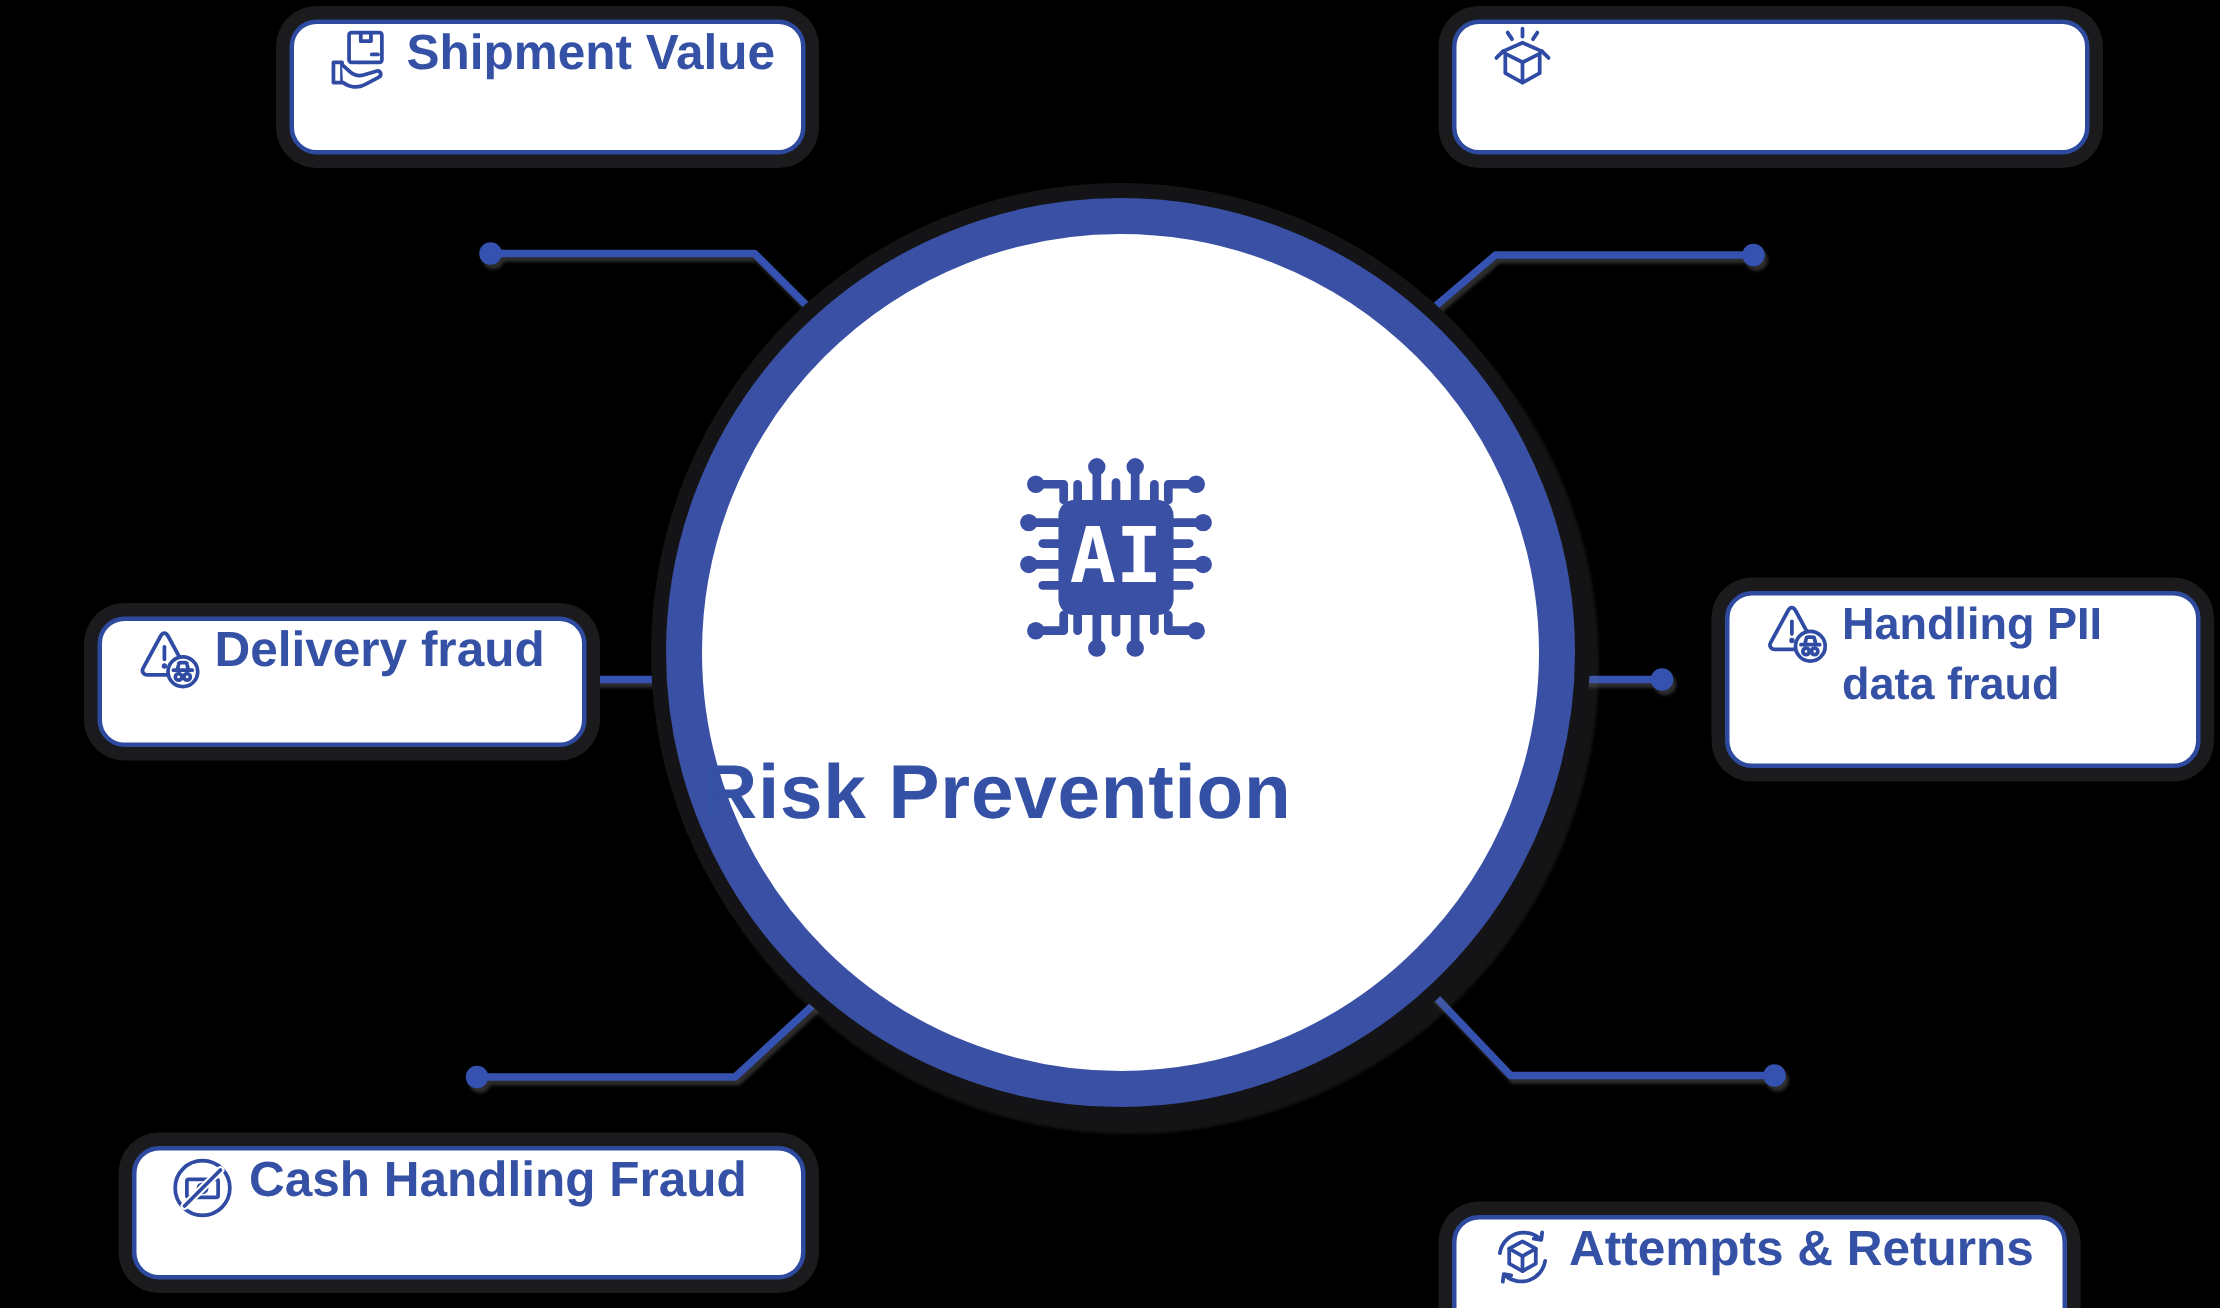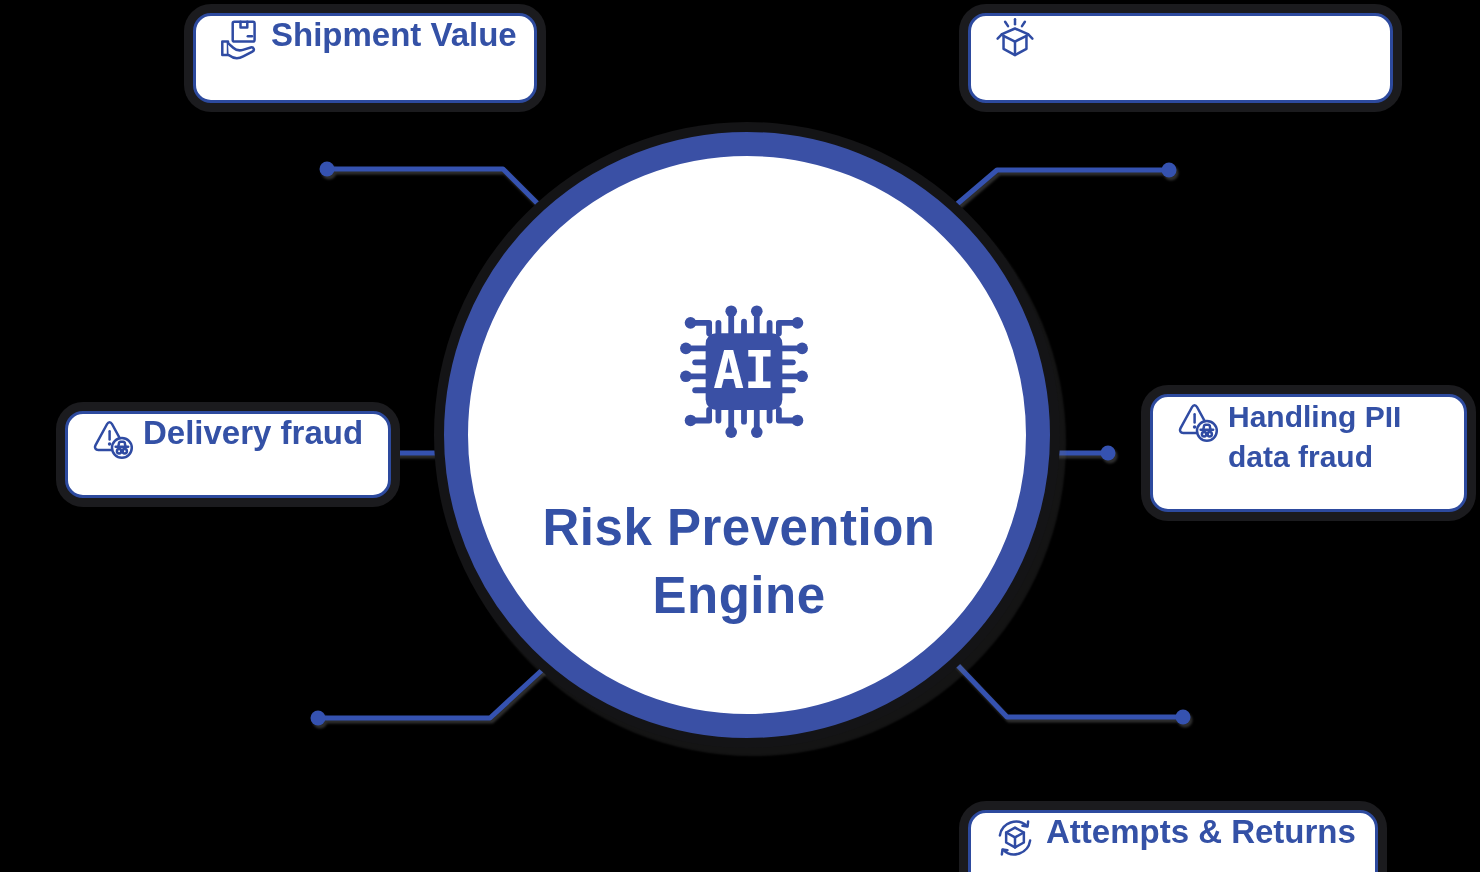--- a/index.html
+++ b/index.html
@@ -31,21 +31,21 @@
     position:absolute;z-index:2;
     left:444px;top:132px;width:606px;height:606px;
     background:var(--box_bg);
     border:24px solid var(--primary);
     border-radius:50%;
     box-shadow:0 0 0 10px #141416, 6px 8px 2px 10px rgba(110,110,110,0.18);
   }
   .chip{position:absolute;left:132px;top:118px;width:288px;height:186px;}
   .engine-title{
     position:absolute;left:0;right:16px;top:338px;
-    text-align:center;
+    text-align:left;
     color:var(--text);
     font-size:51px;font-weight:700;line-height:68px;
     letter-spacing:0.5px;
   }
 
   
   .node{
     position:absolute;z-index:3;
     background:var(--box_bg);
     border:3px solid var(--box_border);
@@ -151,21 +151,20 @@
         <circle cx="30" cy="64" r="5"></circle>
           <circle cx="30" cy="88" r="5"></circle>
         <circle cx="130" cy="64" r="5"></circle>
           <circle cx="130" cy="88" r="5"></circle>
         <rect x="47" y="51" width="66" height="66" rx="9"></rect>
       </g>
       <text x="80" y="98" text-anchor="middle" fill="#FFFFFF" font-family="DejaVu Sans Mono, monospace" font-size="44" font-weight="bold">AI</text>
     </svg>
     <div class="engine-title">
       <div>Risk Prevention</div>
-      <div>Engine</div>
     </div>
   </div>
 
   <div class="node node-shipment-value">
     <span class="nicon">
       <svg viewBox="0 0 48 48">
         <g class="icon-stroke">
           <rect x="17" y="5.5" width="21" height="19" rx="1.5"></rect>
           <path d="M24.5 5.5 v5.5 h6.5 V5.5"></path>
           <path d="M31.5 19.5 h4"></path>
@@ -226,20 +225,34 @@
           <path d="M30 31.5 l0.8 -3.8 c0.1 -0.6 0.6 -1 1.2 -1 h3 c0.6 0 1.1 0.4 1.2 1 l0.8 3.8"></path>
           <circle cx="30.8" cy="35.8" r="2.1"></circle>
             <circle cx="36.2" cy="35.8" r="2.1"></circle>
           <path d="M32.9 35.6 h1.4"></path>
         </g>
       </svg>
     </span>
     <span class="two-line"><span>Handling PII</span><br><span>data fraud</span></span>
   </div>
 
+  <div class="node node-cash-handling">
+    <span class="nicon">
+      <svg viewBox="0 0 48 48">
+        <g class="icon-stroke">
+          <circle cx="24" cy="24" r="17.5"></circle>
+          <rect x="14" y="18.5" width="20" height="11.5" rx="1.2"></rect>
+          <circle cx="24" cy="24.2" r="2.6"></circle>
+          <path d="M12.5 35.5 L35.5 12.5" stroke="#fff" stroke-width="5"></path>
+          <path d="M12.5 35.5 L35.5 12.5"></path>
+        </g>
+      </svg>
+    </span>
+    <span>Cash Handling Fraud</span>
+  </div>
 
   <div class="node node-attempts-returns">
     <span class="nicon">
       <svg viewBox="0 0 48 48">
         <g class="icon-stroke" stroke-width="2.2">
           <path d="M24 14 l8.5 4.7 v9.6 L24 33 l-8.5 -4.7 v-9.6 Z"></path>
           <path d="M15.5 18.7 L24 23.4 l8.5 -4.7"></path>
           <path d="M24 23.4 V33"></path>
           <path d="M9.5 21.5 A15.5 15.5 0 0 1 35.5 12.6"></path>
           <path d="M36.6 8.2 l-0.6 4.8 -4.8 -0.7"></path>

